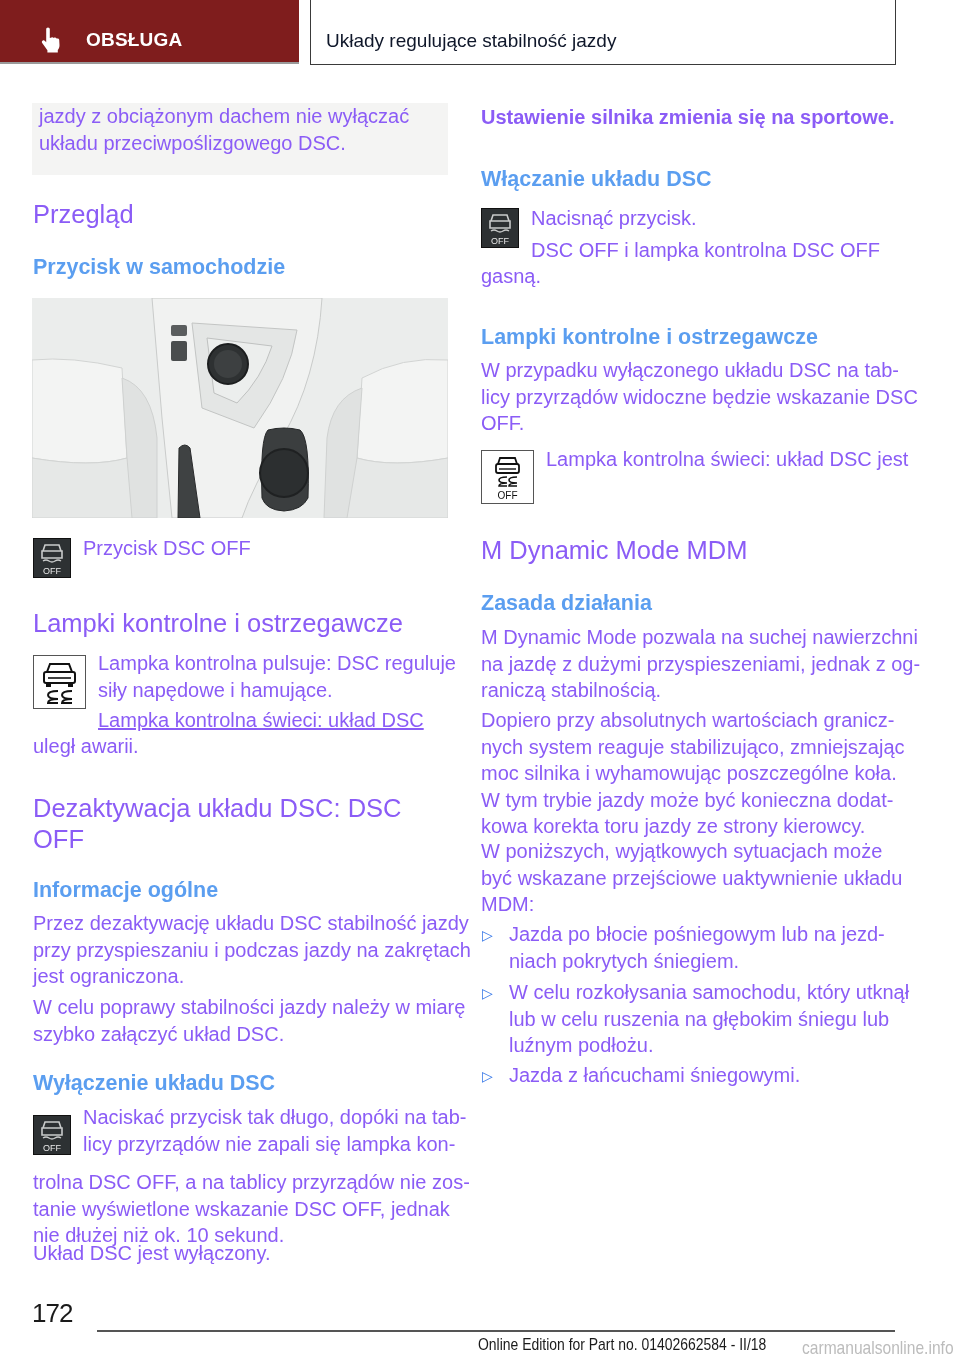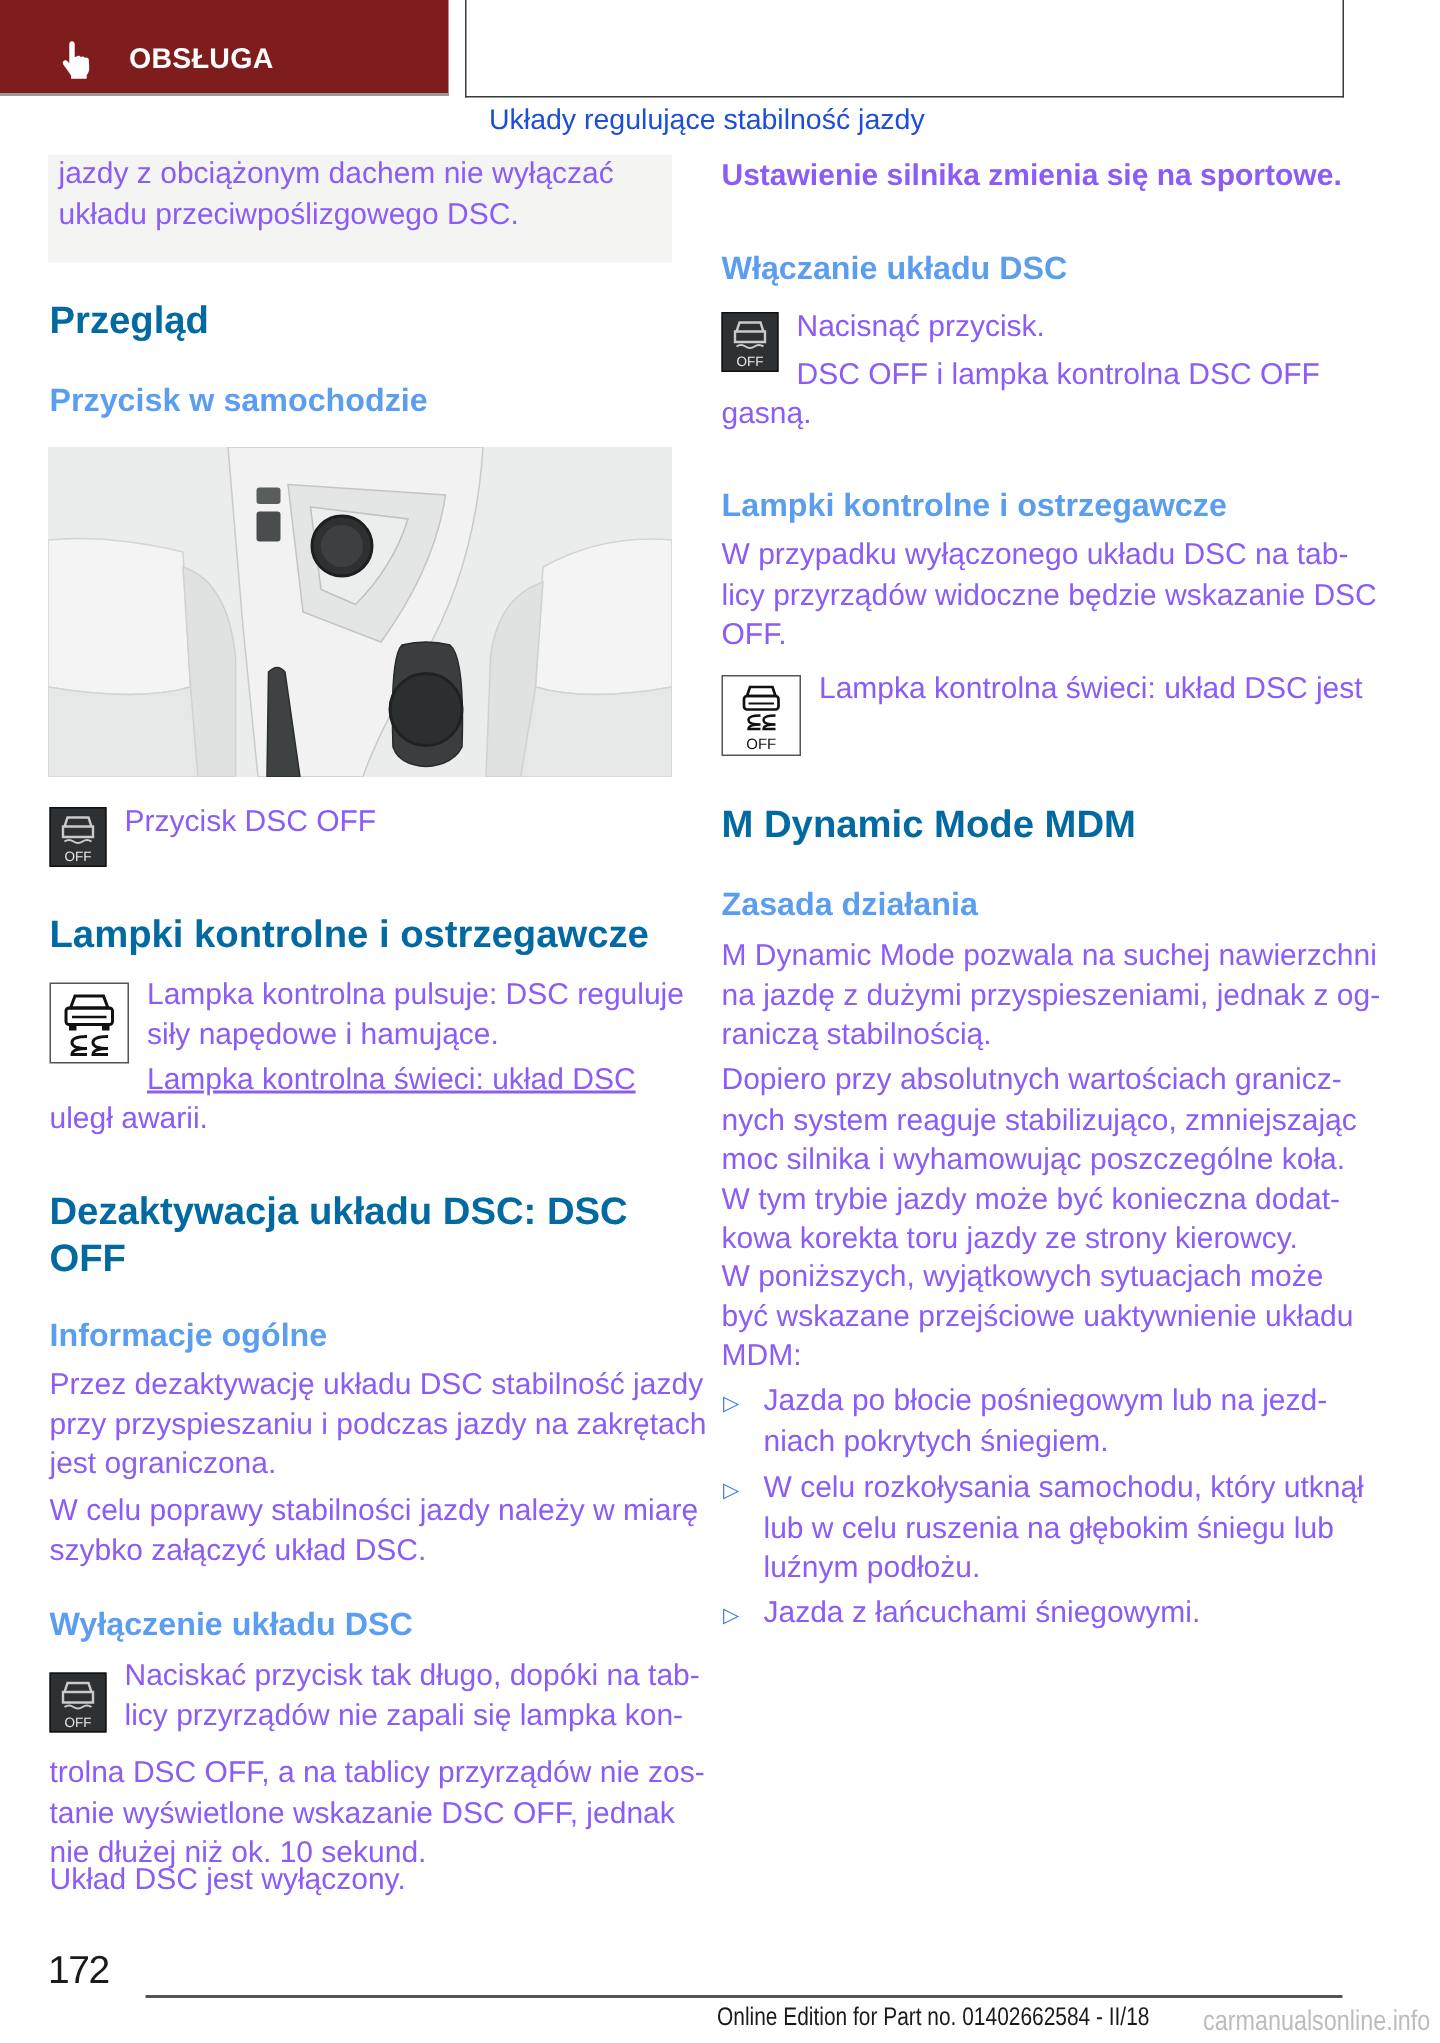--- a/index.html
+++ b/index.html
@@ -8,25 +8,25 @@
   .abs { position:absolute; }
 
   
   .hdr-left { left:0; top:0; width:299px; height:64px; background:#7f1d1d;
               border-bottom:2px solid #9a9a9a; box-sizing:border-box; }
   .hdr-left .hand { position:absolute; left:40px; top:26px; width:24px; height:28px; }
   .hdr-left .label { position:absolute; left:86px; top:29px; color:#fff;
                      font-weight:bold; font-size:19px; letter-spacing:0.2px; }
   .hdr-right { left:310px; top:0; width:586px; height:65px; border:1.5px solid #3a3a3a;
                border-top:none; box-sizing:border-box; }
-  .hdr-right .label { position:absolute; left:15px; top:30px; font-size:19px; color:#1d4ed8;margin-top:40px; }
+  .hdr-right .label { position:absolute; left:15px; top:30px; font-size:19px; color:#0f172a; }
 
   
   .p { font-size:20px; line-height:26.5px; color:#8b5cf6; }
-  .h1 { font-weight:bold; font-size:25.5px; color:#0369a1; line-height:31px; }
+  .h1 { font-weight:normal; font-size:25.5px; color:#8b5cf6; line-height:31px; }
   .h2 { font-weight:bold; font-size:21.5px; color:#5b9ef0; line-height:27px; }
 
   .note { left:32px; top:103px; width:416px; height:72px; background:#f4f4f3; }
   .note .p { position:absolute; left:7px; top:0px; }
 
   .photo { left:32px; top:298px; width:416px; height:220px; background:#e9ebea; overflow:hidden; }
 
   .icon-off { width:38px; height:40px; background:#2d3133; border:1px solid #111;
               box-sizing:border-box; position:absolute; }
   .icon-lamp { width:53px; height:54px; background:#fff; border:1px solid #555;

